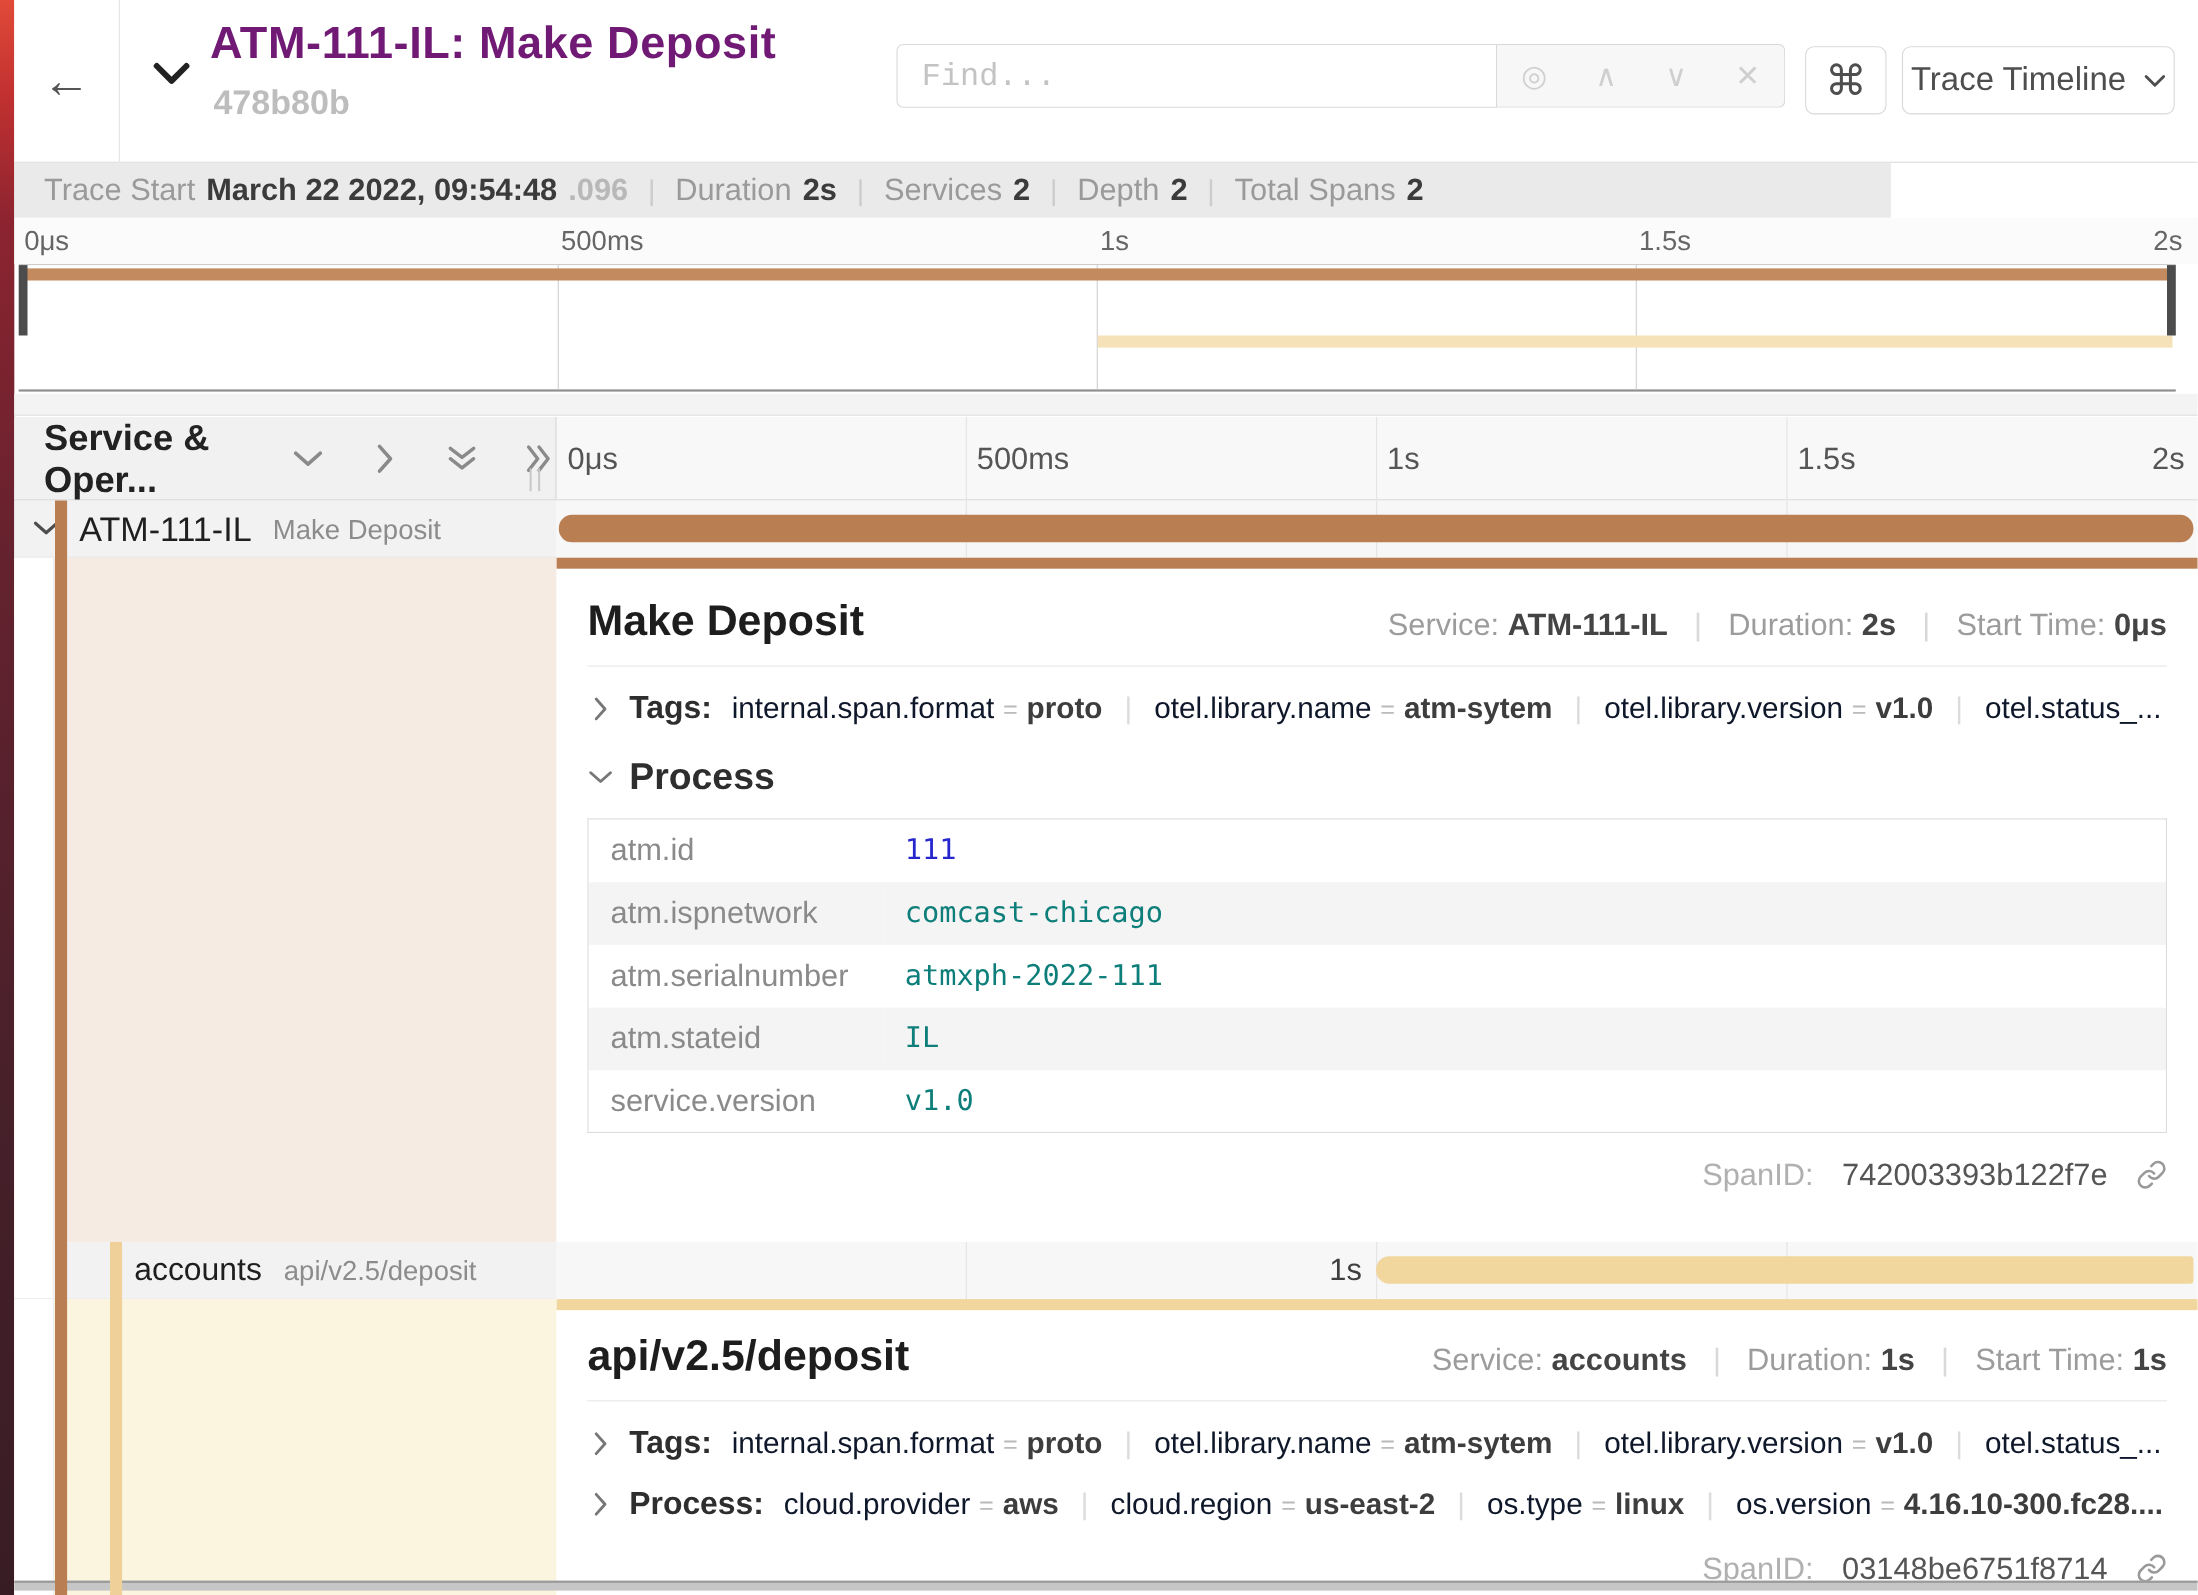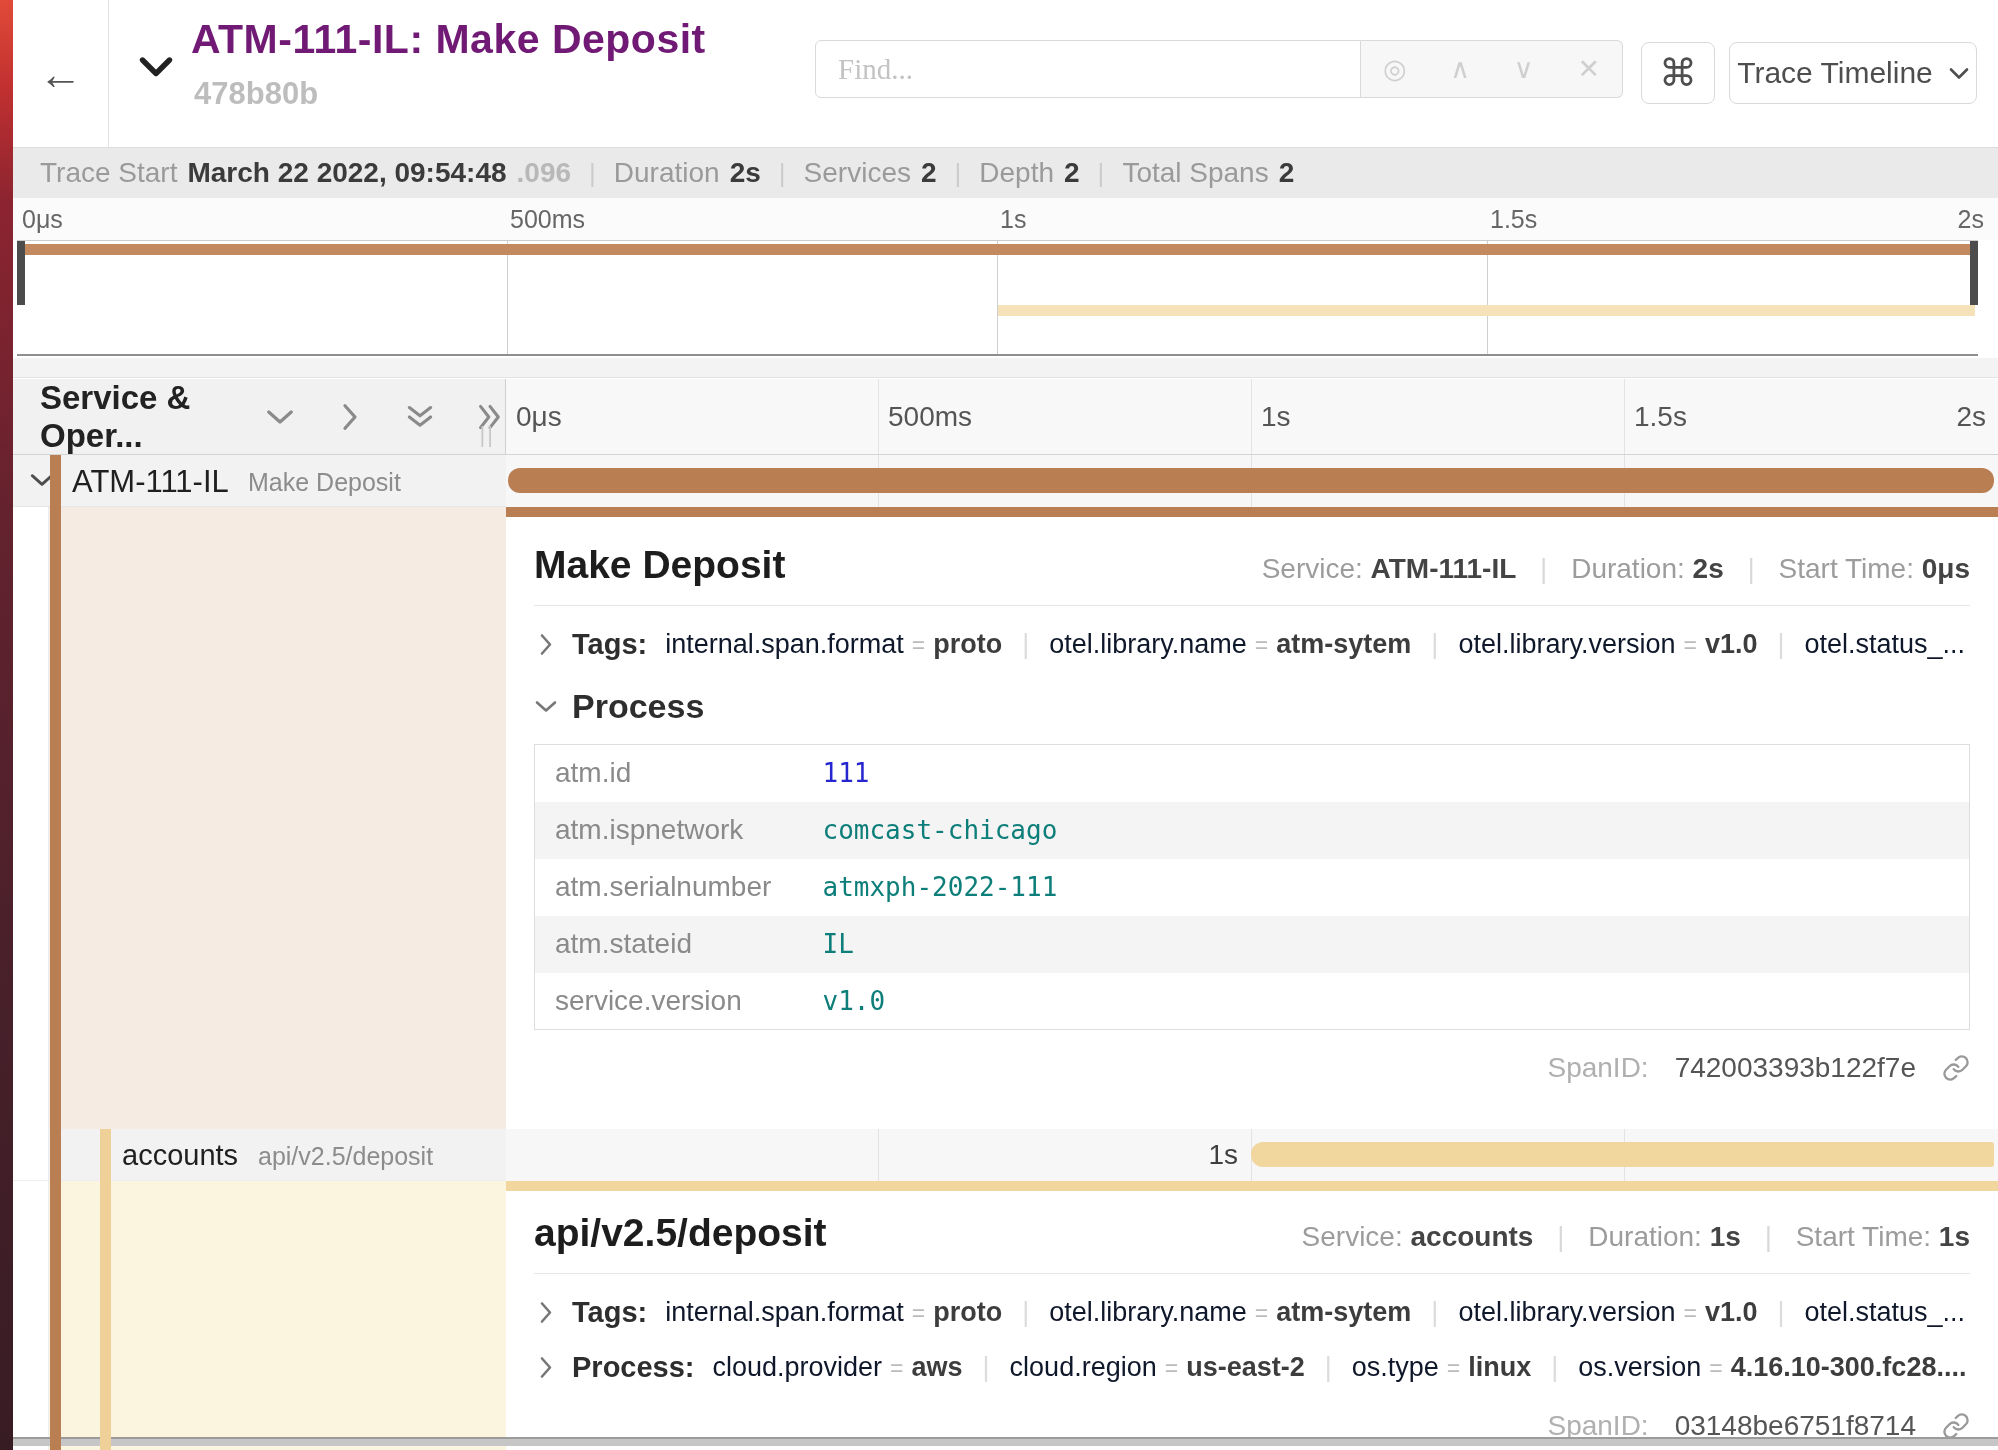--- a/index.html
+++ b/index.html
@@ -13,33 +13,33 @@
 
   
   .hdr { left:13px; top:0; width:1985px; height:148px; background:#fff; border-bottom:1px solid #ddd; }
   .back-btn { position:absolute; left:0; top:0; width:96px; height:147px; border-right:1px solid #e4e4e4;
     display:flex; align-items:center; justify-content:center; font-size:44px; color:#555; cursor:pointer; }
   .title-chev { position:absolute; left:125px; top:54px; color:#222; }
   .title { position:absolute; left:178px; top:16px; font-size:41px; font-weight:bold; color:#701a75; letter-spacing:0.5px; }
   .trace-id { position:absolute; left:181px; top:76px; font-size:31px; font-weight:bold; color:#bdbdbd; }
   .find-input { position:absolute; left:802px; top:40px; width:546px; height:58px; border:1px solid #d9d9d9;
     border-radius:6px 0 0 6px; padding:0 22px; font-size:29px; color:#444; background:#fff; outline:none;
-    font-family:Liberation Serif, serif; }
+    font-family:Liberation Mono, monospace; }
   .find-input::placeholder { color:#c3c3c3; }
   .find-group { position:absolute; left:1348px; top:40px; width:262px; height:58px; background:#f7f7f7;
     border:1px solid #d9d9d9; border-left:none; border-radius:0 6px 6px 0;
     display:flex; align-items:center; justify-content:space-around; color:#cfcfcf; font-size:27px; }
   .find-group .gi { cursor:pointer; }
   .cmd-btn { position:absolute; left:1628px; top:42px; width:74px; height:62px; border:1px solid #d9d9d9;
     border-radius:8px; display:flex; align-items:center; justify-content:center; font-size:38px; color:#4e4e4e; cursor:pointer; background:#fff; }
   .tt-btn { position:absolute; left:1716px; top:42px; width:248px; height:62px; border:1px solid #d9d9d9;
     border-radius:8px; display:flex; align-items:center; justify-content:center; gap:16px; font-size:30px; color:#4e4e4e; cursor:pointer; background:#fff; }
 
   
-  .summary { left:13px; top:148px; width:1985px; height:50px; background:#eaeaea;
+  .summary { left:13px; top:148px; width:1706px; height:50px; background:#eaeaea;
     display:flex; align-items:center; padding-left:27px; font-size:28px; color:#9a9a9a; }
   .summary b { color:#3b3b3b; margin-left:10px; }
   .summary .frac { color:#b8b8b8; font-weight:bold; }
   .summary .sep { color:#cccccc; margin:0 18px; font-size:26px; }
 
   
   .mm-ticks { left:13px; top:198px; width:1985px; height:42px; background:#fbfbfb; font-size:25px; color:#666; }
   .mm-ticks .tk { position:absolute; top:7px; }
   .mm-canvas { left:17px; top:240px; width:1961px; height:116px; background:#fff;
     border-top:1px solid #ccc; border-bottom:2px solid #8f8f8f; }

